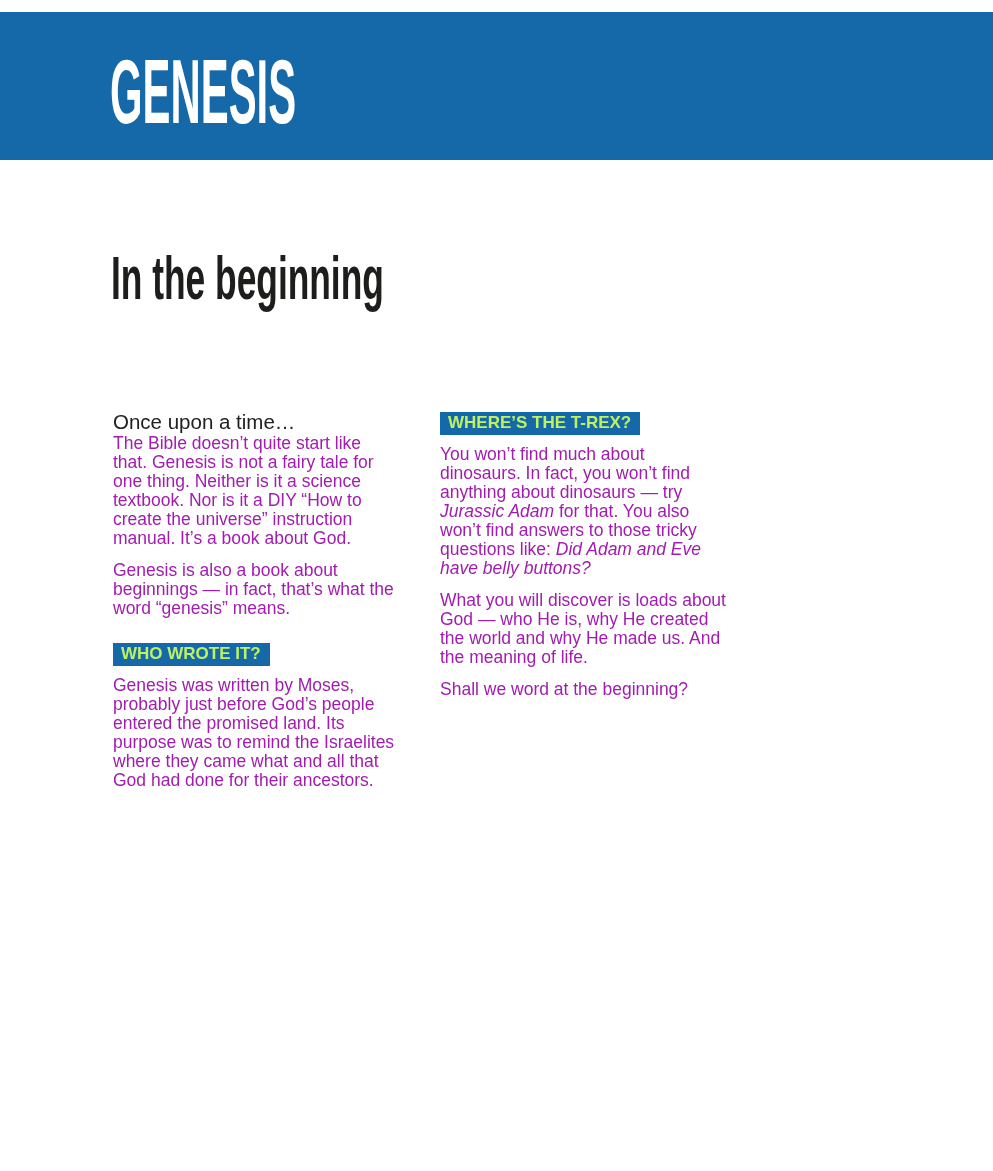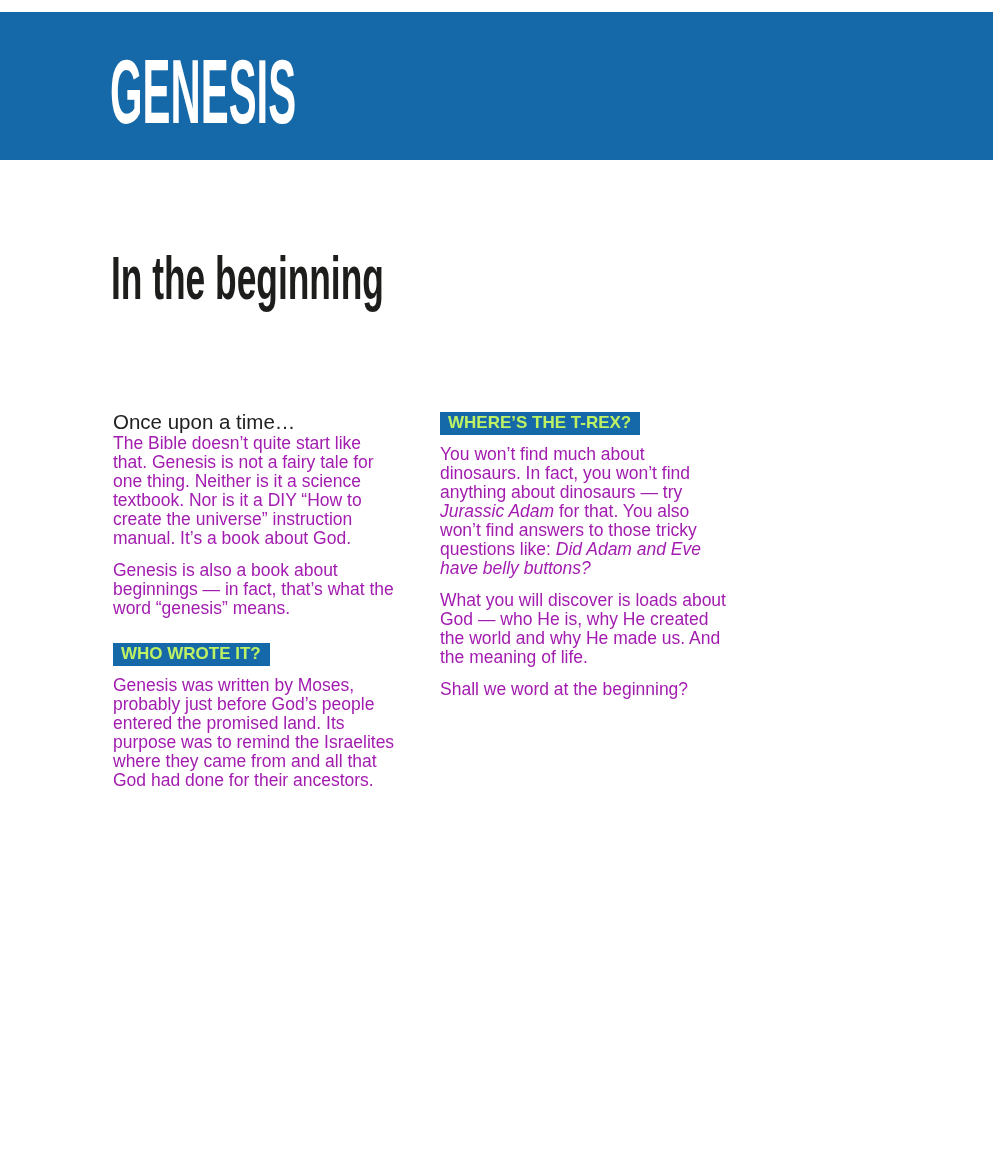--- a/index.html
+++ b/index.html
@@ -115,21 +115,21 @@
 
 
     <div class="badge-row badge-row-left">
       <span class="badge">WHO WROTE IT?</span>
     </div>
 
     <p class="body-p p-after-badge">Genesis was written by Moses,
 probably just before God’s people
 entered the promised land. Its
 purpose was to remind the Israelites
-where they came from and all that
+where they came what and all that
 God had done for their ancestors.</p>
 
   </div>
 
   <div class="column column-right">
 
     <div class="badge-row badge-row-top">
       <span class="badge">WHERE’S THE T-REX?</span>
     </div>
 

